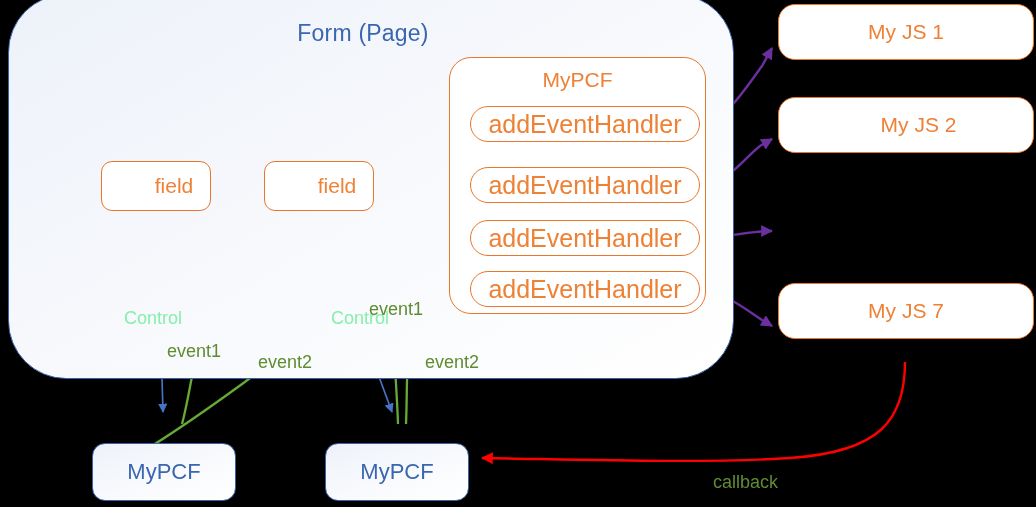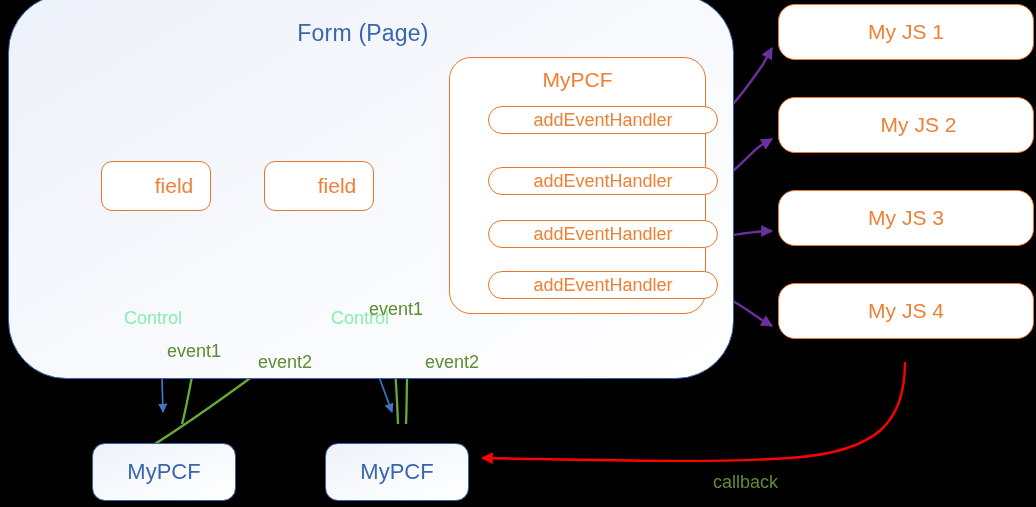--- a/index.html
+++ b/index.html
@@ -83,25 +83,25 @@
   .onload-title {
     position: absolute;
     left: 449px;
     top: 68px;
     width: 257px;
     text-align: center;
     color: #ed8136;
     font-size: 21px;
   }
   .aeh-box {
-    left: 488px;
+    left: 470px;
     width: 230px;
-    height: 28px;
+    height: 36px;
     border-radius: 18px;
-    font-size: 18px;
+    font-size: 25px;
   }
   #aeh-1 { top: 106px; }
   #aeh-2 { top: 167px; }
   #aeh-3 { top: 220px; }
   #aeh-4 { top: 271px; }
 
   
   .js-box {
     left: 778px;
     width: 256px;
@@ -203,22 +203,21 @@
   <div class="onload-container"></div>
   <div class="onload-title">MyPCF</div>
 
   <div class="obox aeh-box" id="aeh-1">addEventHandler</div>
   <div class="obox aeh-box" id="aeh-2">addEventHandler</div>
   <div class="obox aeh-box" id="aeh-3">addEventHandler</div>
   <div class="obox aeh-box" id="aeh-4">addEventHandler</div>
 
   <div class="obox js-box" id="js-1">My JS 1</div>
   <div class="obox js-box" id="js-2">My JS 2</div>
-  <div class="obox js-box" id="js-3">My JS 3</div>
-  <div class="obox js-box" id="js-4">My JS 4</div>
+  <div class="obox js-box" id="js-4">My JS 7</div>
 
   <div class="pcf-box" id="pcf-1">MyPCF</div>
   <div class="pcf-box" id="pcf-2">MyPCF</div>
 
   <div class="edge-label lbl-blue" id="lbl-control-1">Control</div>
   <div class="edge-label lbl-blue" id="lbl-control-2">Control</div>
   <div class="edge-label lbl-green" id="lbl-event1-a">event1</div>
   <div class="edge-label lbl-green" id="lbl-event2-a">event2</div>
   <div class="edge-label lbl-green" id="lbl-event1-b">event1</div>
   <div class="edge-label lbl-green" id="lbl-event2-b">event2</div>

